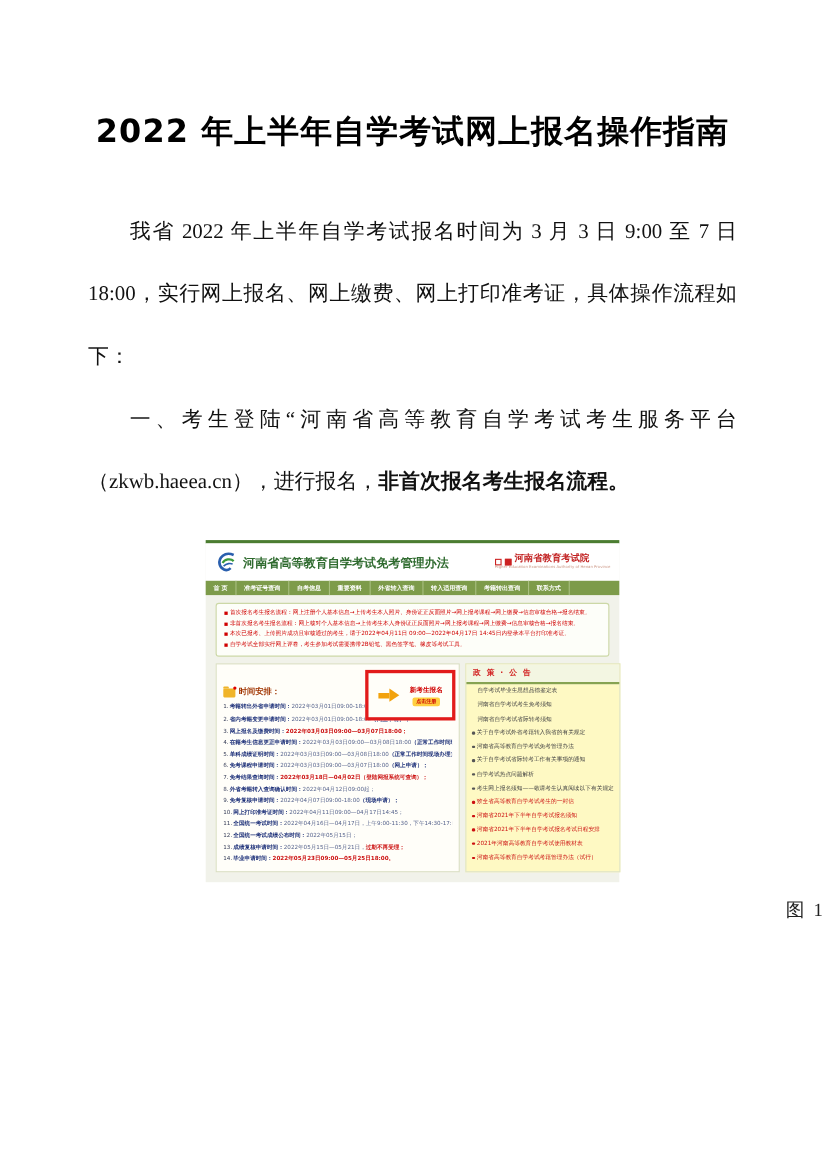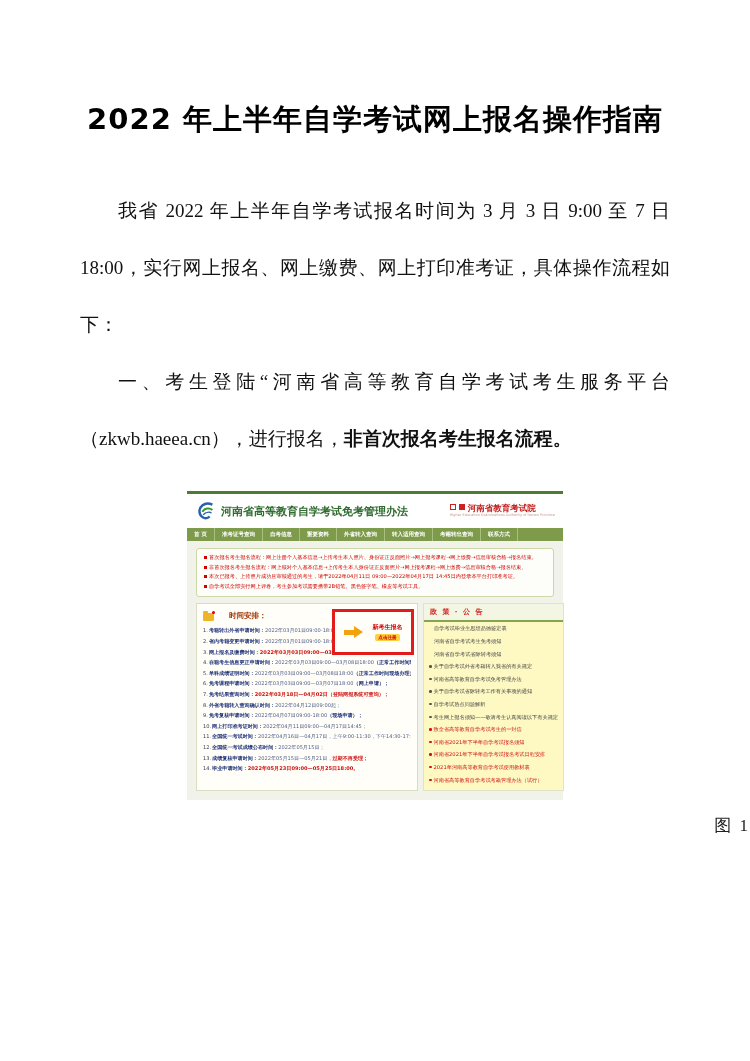--- a/index.html
+++ b/index.html
@@ -27,21 +27,21 @@
   
   .shot {
     width:376px; margin:24px auto 0;
     background:#f1f2ea; border-top:3px solid #4b7d31;
     font-family:"DejaVu Sans", sans-serif; position:relative;
   }
   .shot-header { background:#fff; height:34px; display:flex; align-items:center; padding:0 8px; }
   .site-logo { width:22px; height:22px; flex:none; }
   .site-title { font-size:11px; font-weight:bold; color:#2f6b2f; margin-left:4px; white-space:nowrap; }
   .institution { margin-left:auto; text-align:left; line-height:1.1; }
-  .inst-row { display:flex; align-items:flex-start; gap:3px; }
+  .inst-row { display:flex; align-items:flex-end; gap:3px; }
   .inst-block { width:6px; height:6px; border:1px solid #c22; background:#fff; flex:none; }
   .inst-block.b2 { background:#c22; }
   .inst-name { font-size:8.5px; font-weight:bold; color:#c22222; white-space:nowrap; }
   .inst-sub { font-size:3.5px; color:#c98; white-space:nowrap; }
 
   .nav { background:#7d9b4a; height:13px; display:flex; align-items:stretch; }
   .nav-item {
     font-size:5.5px; color:#fff; font-weight:bold; display:flex; align-items:center;
     padding:0 7px; border-right:1px solid #a9bf80; white-space:nowrap; cursor:pointer;
   }
@@ -49,21 +49,21 @@
   .shot-body { padding:7px 9px 9px; }
 
   .notice { background:#fdfef9; border:1px solid #ccd8a6; border-radius:3px; padding:4px 7px 5px; }
   .notice-title { color:#d00000; font-size:7px; font-weight:bold; margin-bottom:2px; }
   .notice-item { color:#d00000; font-size:5.2px; line-height:9.6px; display:flex; gap:2px; }
   .nbullet { width:3px; height:3px; background:#d00000; margin-top:3px; flex:none; }
   .notice-item span { white-space:nowrap; overflow:hidden; }
 
   .panels { display:flex; gap:5px; margin-top:6px; align-items:stretch; }
   .left-panel { width:222px; background:#fffef9; border:1px solid #d9dec2; position:relative; padding:5px 6px; }
-  .sched-head { display:flex; align-items:flex-end; gap:15px; margin:2px 0 4px; }
+  .sched-head { display:flex; align-items:flex-end; gap:3px; margin:15px 0 4px; }
   .folder-icon { width:11px; height:8px; background:#f0b429; border-radius:1px; position:relative; flex:none; }
   .folder-icon::before { content:""; position:absolute; top:-2px; left:0; width:5px; height:2px; background:#f0b429; border-radius:1px 1px 0 0; }
   .folder-icon::after { content:""; position:absolute; top:-2px; right:-1px; width:3px; height:3px; background:#d00; border-radius:50%; }
   .sched-title { color:#a03400; font-weight:bold; font-size:7.5px; }
   .srow { font-size:5.1px; line-height:10.6px; color:#55628c; white-space:nowrap; overflow:hidden; }
   .sn { color:#333a55; margin-right:1px; }
   .sl { font-weight:bold; color:#1c2f78; }
   .st { color:#55628c; }
   .navybold { color:#1c2f78; font-weight:bold; }
   .redbold { color:#cc1111; font-weight:bold; }

